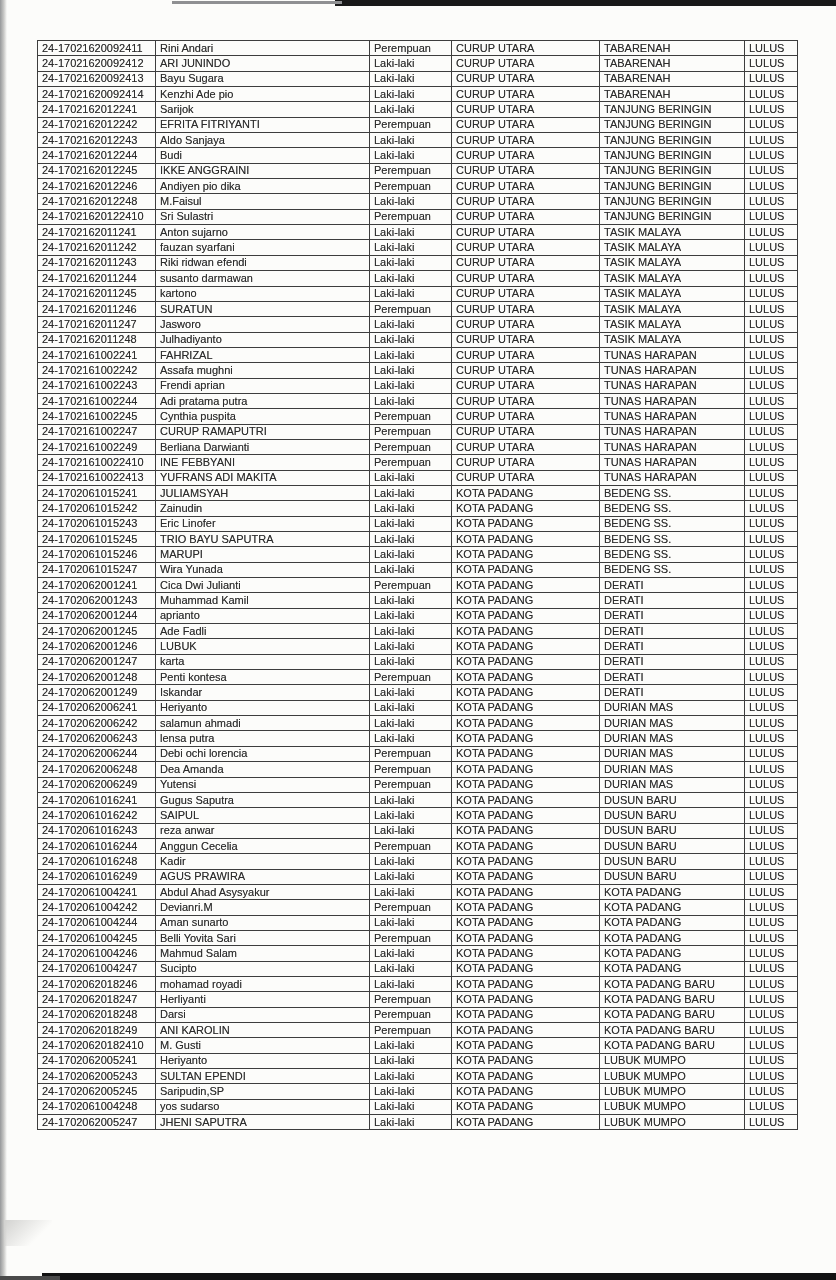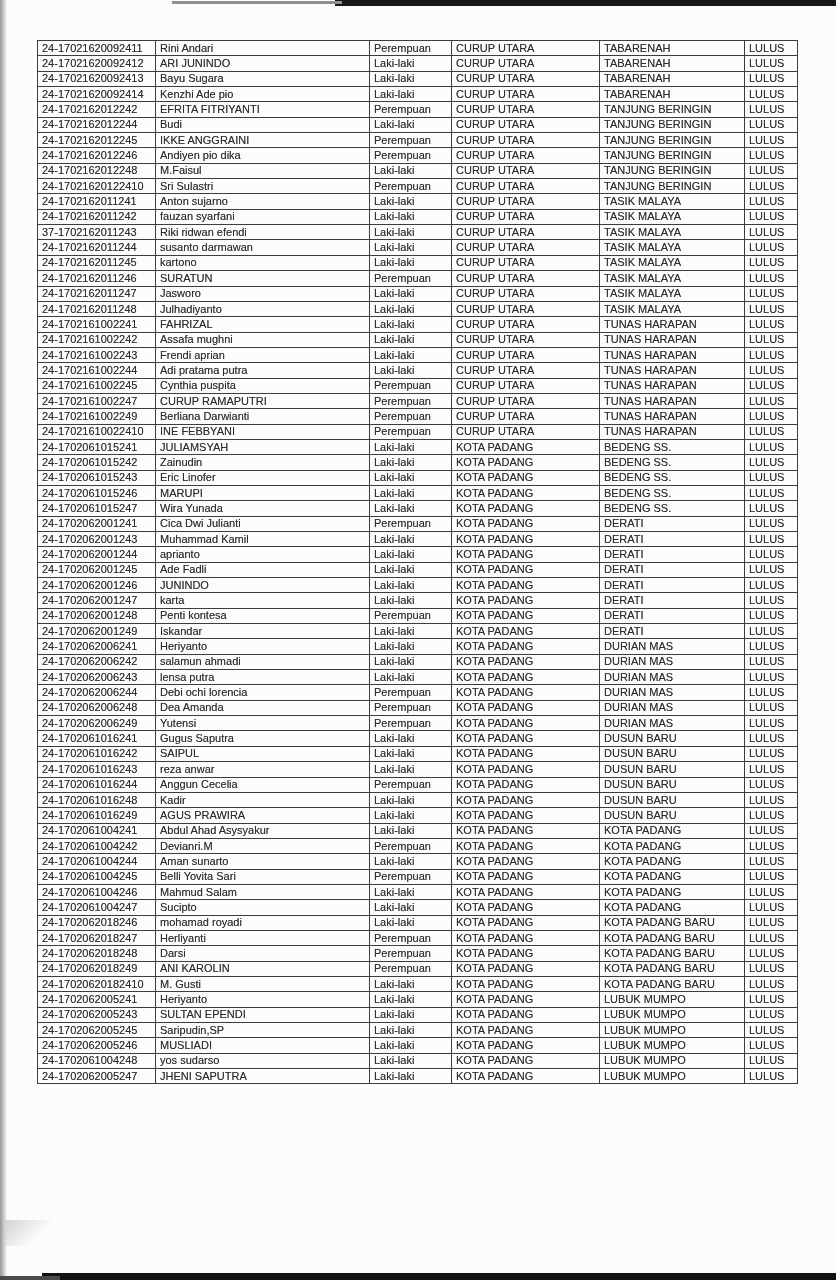--- a/index.html
+++ b/index.html
@@ -92,28 +92,44 @@
     </tr>
         <tr>
       <td>24-17021620092414</td>
       <td>Kenzhi Ade pio</td>
       <td>Laki-laki</td>
       <td>CURUP UTARA</td>
       <td>TABARENAH</td>
       <td>LULUS</td>
     </tr>
         <tr>
+      <td>24-1702162012241</td>
+      <td>Sarijok</td>
+      <td>Laki-laki</td>
+      <td>CURUP UTARA</td>
+      <td>TANJUNG BERINGIN</td>
+      <td>LULUS</td>
+    </tr>
+        <tr>
       <td>24-1702162012242</td>
       <td>EFRITA FITRIYANTI</td>
       <td>Perempuan</td>
       <td>CURUP UTARA</td>
       <td>TANJUNG BERINGIN</td>
       <td>LULUS</td>
     </tr>
         <tr>
+      <td>24-1702162012243</td>
+      <td>Aldo Sanjaya</td>
+      <td>Laki-laki</td>
+      <td>CURUP UTARA</td>
+      <td>TANJUNG BERINGIN</td>
+      <td>LULUS</td>
+    </tr>
+        <tr>
       <td>24-1702162012244</td>
       <td>Budi</td>
       <td>Laki-laki</td>
       <td>CURUP UTARA</td>
       <td>TANJUNG BERINGIN</td>
       <td>LULUS</td>
     </tr>
         <tr>
       <td>24-1702162012245</td>
       <td>IKKE ANGGRAINI</td>
@@ -156,21 +172,21 @@
     </tr>
         <tr>
       <td>24-1702162011242</td>
       <td>fauzan syarfani</td>
       <td>Laki-laki</td>
       <td>CURUP UTARA</td>
       <td>TASIK MALAYA</td>
       <td>LULUS</td>
     </tr>
         <tr>
-      <td>37-1702162011243</td>
+      <td>24-1702162011243</td>
       <td>Riki ridwan efendi</td>
       <td>Laki-laki</td>
       <td>CURUP UTARA</td>
       <td>TASIK MALAYA</td>
       <td>LULUS</td>
     </tr>
         <tr>
       <td>24-1702162011244</td>
       <td>susanto darmawan</td>
       <td>Laki-laki</td>
@@ -268,20 +284,28 @@
     </tr>
         <tr>
       <td>24-17021610022410</td>
       <td>INE FEBBYANI</td>
       <td>Perempuan</td>
       <td>CURUP UTARA</td>
       <td>TUNAS HARAPAN</td>
       <td>LULUS</td>
     </tr>
         <tr>
+      <td>24-17021610022413</td>
+      <td>YUFRANS ADI MAKITA</td>
+      <td>Laki-laki</td>
+      <td>CURUP UTARA</td>
+      <td>TUNAS HARAPAN</td>
+      <td>LULUS</td>
+    </tr>
+        <tr>
       <td>24-1702061015241</td>
       <td>JULIAMSYAH</td>
       <td>Laki-laki</td>
       <td>KOTA PADANG</td>
       <td>BEDENG SS.</td>
       <td>LULUS</td>
     </tr>
         <tr>
       <td>24-1702061015242</td>
       <td>Zainudin</td>
@@ -292,20 +316,28 @@
     </tr>
         <tr>
       <td>24-1702061015243</td>
       <td>Eric Linofer</td>
       <td>Laki-laki</td>
       <td>KOTA PADANG</td>
       <td>BEDENG SS.</td>
       <td>LULUS</td>
     </tr>
         <tr>
+      <td>24-1702061015245</td>
+      <td>TRIO BAYU SAPUTRA</td>
+      <td>Laki-laki</td>
+      <td>KOTA PADANG</td>
+      <td>BEDENG SS.</td>
+      <td>LULUS</td>
+    </tr>
+        <tr>
       <td>24-1702061015246</td>
       <td>MARUPI</td>
       <td>Laki-laki</td>
       <td>KOTA PADANG</td>
       <td>BEDENG SS.</td>
       <td>LULUS</td>
     </tr>
         <tr>
       <td>24-1702061015247</td>
       <td>Wira Yunada</td>
@@ -341,21 +373,21 @@
         <tr>
       <td>24-1702062001245</td>
       <td>Ade Fadli</td>
       <td>Laki-laki</td>
       <td>KOTA PADANG</td>
       <td>DERATI</td>
       <td>LULUS</td>
     </tr>
         <tr>
       <td>24-1702062001246</td>
-      <td>JUNINDO</td>
+      <td>LUBUK</td>
       <td>Laki-laki</td>
       <td>KOTA PADANG</td>
       <td>DERATI</td>
       <td>LULUS</td>
     </tr>
         <tr>
       <td>24-1702062001247</td>
       <td>karta</td>
       <td>Laki-laki</td>
       <td>KOTA PADANG</td>
@@ -574,28 +606,20 @@
       <td>24-1702062005243</td>
       <td>SULTAN EPENDI</td>
       <td>Laki-laki</td>
       <td>KOTA PADANG</td>
       <td>LUBUK MUMPO</td>
       <td>LULUS</td>
     </tr>
         <tr>
       <td>24-1702062005245</td>
       <td>Saripudin,SP</td>
-      <td>Laki-laki</td>
-      <td>KOTA PADANG</td>
-      <td>LUBUK MUMPO</td>
-      <td>LULUS</td>
-    </tr>
-        <tr>
-      <td>24-1702062005246</td>
-      <td>MUSLIADI</td>
       <td>Laki-laki</td>
       <td>KOTA PADANG</td>
       <td>LUBUK MUMPO</td>
       <td>LULUS</td>
     </tr>
         <tr>
       <td>24-1702061004248</td>
       <td>yos sudarso</td>
       <td>Laki-laki</td>
       <td>KOTA PADANG</td>

